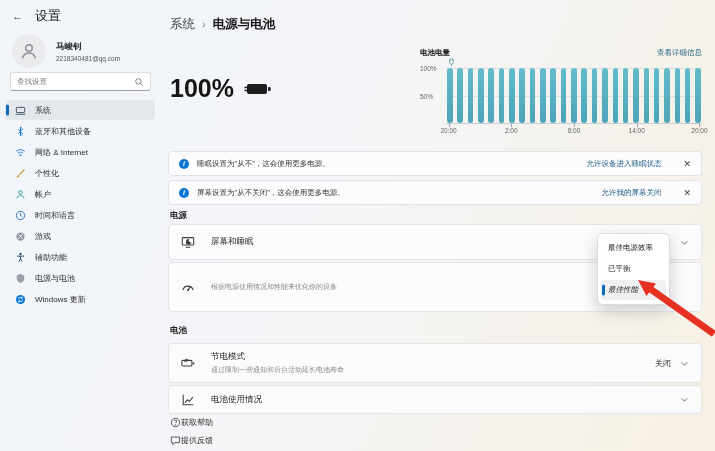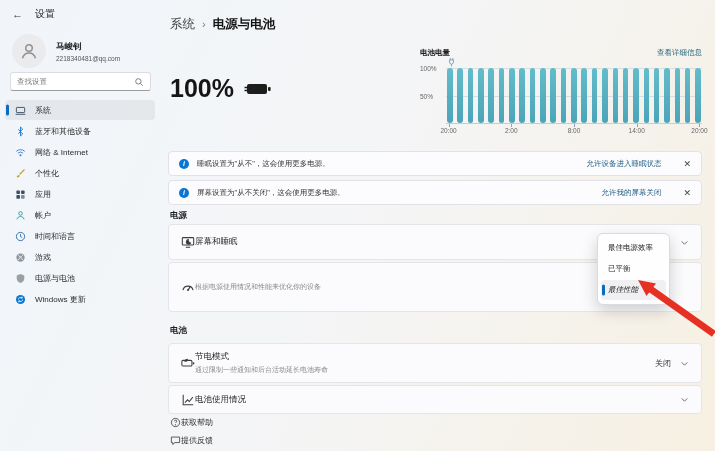--- a/index.html
+++ b/index.html
@@ -8,21 +8,21 @@
     width:715px; height:451px; position:relative; overflow:hidden;
     background:linear-gradient(115deg,#f1f5fa 0%,#f4f5f7 48%,#f7f0e2 100%);
     color:#1a1a1a;
   }
   .icon { display:inline-flex; align-items:center; justify-content:center; }
   .icon svg { display:block; }
 
   
   .titlebar { position:absolute; top:7px; left:12px; display:flex; align-items:center; gap:12px; }
   .back { font-size:11px; color:#333; cursor:default; }
-  .app-title { font-size:10px; color:#222;font-family:Liberation Mono, monospace; }
+  .app-title { font-size:13px; color:#222;font-family:Liberation Mono, monospace; }
 
   
   .user { position:absolute; left:12px; top:34px; display:flex; align-items:center; gap:10px; }
   .avatar { width:34px; height:34px; border-radius:50%; background:#ebebee; display:flex; align-items:center; justify-content:center; }
   .user-name { font-size:8.5px; font-weight:bold; color:#1a1a1a; }
   .user-email { font-size:6.5px; color:#555; margin-top:2px; }
 
   .search-box { position:absolute; left:10px; top:72px; width:141px; height:19px;
     background:#fff; border:1px solid #dcdce0; border-bottom:1px solid #9a9aa0; border-radius:3px;
     display:flex; align-items:center; padding:0 6px; }
@@ -70,21 +70,21 @@
   .info-dot { width:10px; height:10px; border-radius:50%; background:#0b76d1; color:#fff; font-size:7px; font-weight:bold;
     display:flex; align-items:center; justify-content:center; flex:none; font-style:italic; }
   .banner-text { font-size:7.5px; color:#333; }
   .banner-action { margin-left:auto; font-size:7.5px; color:#1c5a82; cursor:default; white-space:nowrap; }
   .banner-close { margin-left:14px; font-size:9px; color:#444; cursor:default; }
 
   .section-label { position:absolute; left:170px; font-size:8.5px; font-weight:bold; color:#1f1f1f; }
 
   .card { position:absolute; left:168px; width:534px; }
   .row { background:#fbfbfd; border:1px solid #e5e5e8; border-radius:4px; margin-bottom:2px;
-    display:flex; align-items:center; gap:0; padding:6px 12px; }
+    display:flex; align-items:center; gap:16px; padding:6px 12px; }
   .row-text { display:flex; flex-direction:column; gap:2px; }
   .row-title { font-size:8.5px; color:#1f1f1f; }
   .row-sub { font-size:7px; color:#8a8a8a; }
   .row-right { margin-left:auto; display:flex; align-items:center; gap:9px; }
   .row-value { font-size:8px; color:#333; }
 
   .footer { position:absolute; left:170px; top:417px; }
   .footer-link { display:flex; align-items:center; gap:0; margin-bottom:7px; cursor:default; }
   .footer-label { font-size:8px; color:#2b2b2b; }
 
@@ -164,31 +164,20 @@
         <svg width="11" height="11" viewBox="0 0 16 16">
           <path d="M13.8 2.2l-7.2 7.2" stroke="#c9a227" stroke-width="1.7"></path>
           <path d="M5.8 10.2c-1.7 0-2.9 1.2-3.4 3.4 2 .4 3.8-.2 4.6-1.8z" fill="#c9a227"></path>
         </svg>
       </span>
       <span class="nav-label">个性化</span>
     </div>
     <div class="nav-item">
       <span class="icon">
         <svg width="11" height="11" viewBox="0 0 16 16">
-          <rect x="2" y="2" width="5.2" height="5.2" rx="1" fill="#3f4f63"></rect>
-          <rect x="8.8" y="2" width="5.2" height="5.2" rx="1" fill="#3f4f63"></rect>
-          <rect x="2" y="8.8" width="5.2" height="5.2" rx="1" fill="#3f4f63"></rect>
-          <rect x="8.8" y="8.8" width="5.2" height="5.2" rx="1" fill="#7a8aa0"></rect>
-        </svg>
-      </span>
-      <span class="nav-label">应用</span>
-    </div>
-    <div class="nav-item">
-      <span class="icon">
-        <svg width="11" height="11" viewBox="0 0 16 16">
           <circle cx="8" cy="5" r="2.6" fill="none" stroke="#1f9a9a" stroke-width="1.3"></circle>
           <path d="M2.8 13.5c.8-2.8 2.8-4 5.2-4s4.4 1.2 5.2 4" fill="none" stroke="#1f9a9a" stroke-width="1.3"></path>
         </svg>
       </span>
       <span class="nav-label">帐户</span>
     </div>
     <div class="nav-item">
       <span class="icon">
         <svg width="11" height="11" viewBox="0 0 16 16">
           <circle cx="8" cy="8" r="6" fill="none" stroke="#2569b0" stroke-width="1.3"></circle>
@@ -198,20 +187,29 @@
       <span class="nav-label">时间和语言</span>
     </div>
     <div class="nav-item">
       <span class="icon">
         <svg width="11" height="11" viewBox="0 0 16 16">
           <circle cx="8" cy="8" r="6" fill="#8f969e"></circle>
           <path d="M4.6 4.4c2.2 1.6 4.8 4.4 6.6 7.2M11.4 4.4c-2.2 1.6-4.8 4.4-6.6 7.2" fill="none" stroke="#fff" stroke-width="1.2"></path>
         </svg>
       </span>
       <span class="nav-label">游戏</span>
+    </div>
+    <div class="nav-item">
+      <span class="icon">
+        <svg width="11" height="11" viewBox="0 0 16 16">
+          <circle cx="8" cy="2.8" r="1.6" fill="#23406e"></circle>
+          <path d="M2.8 6h10.4M8 6v4.2l-2.4 3.8M8 10.2l2.4 3.8" fill="none" stroke="#23406e" stroke-width="1.4"></path>
+        </svg>
+      </span>
+      <span class="nav-label">辅助功能</span>
     </div>
     <div class="nav-item">
       <span class="icon">
         <svg width="11" height="11" viewBox="0 0 16 16">
           <path d="M8 1.5l5.5 2v4.2c0 3.4-2.3 5.9-5.5 6.8-3.2-.9-5.5-3.4-5.5-6.8V3.5z" fill="#9aa0a6"></path>
         </svg>
       </span>
       <span class="nav-label">电源与电池</span>
     </div>
     <div class="nav-item">

